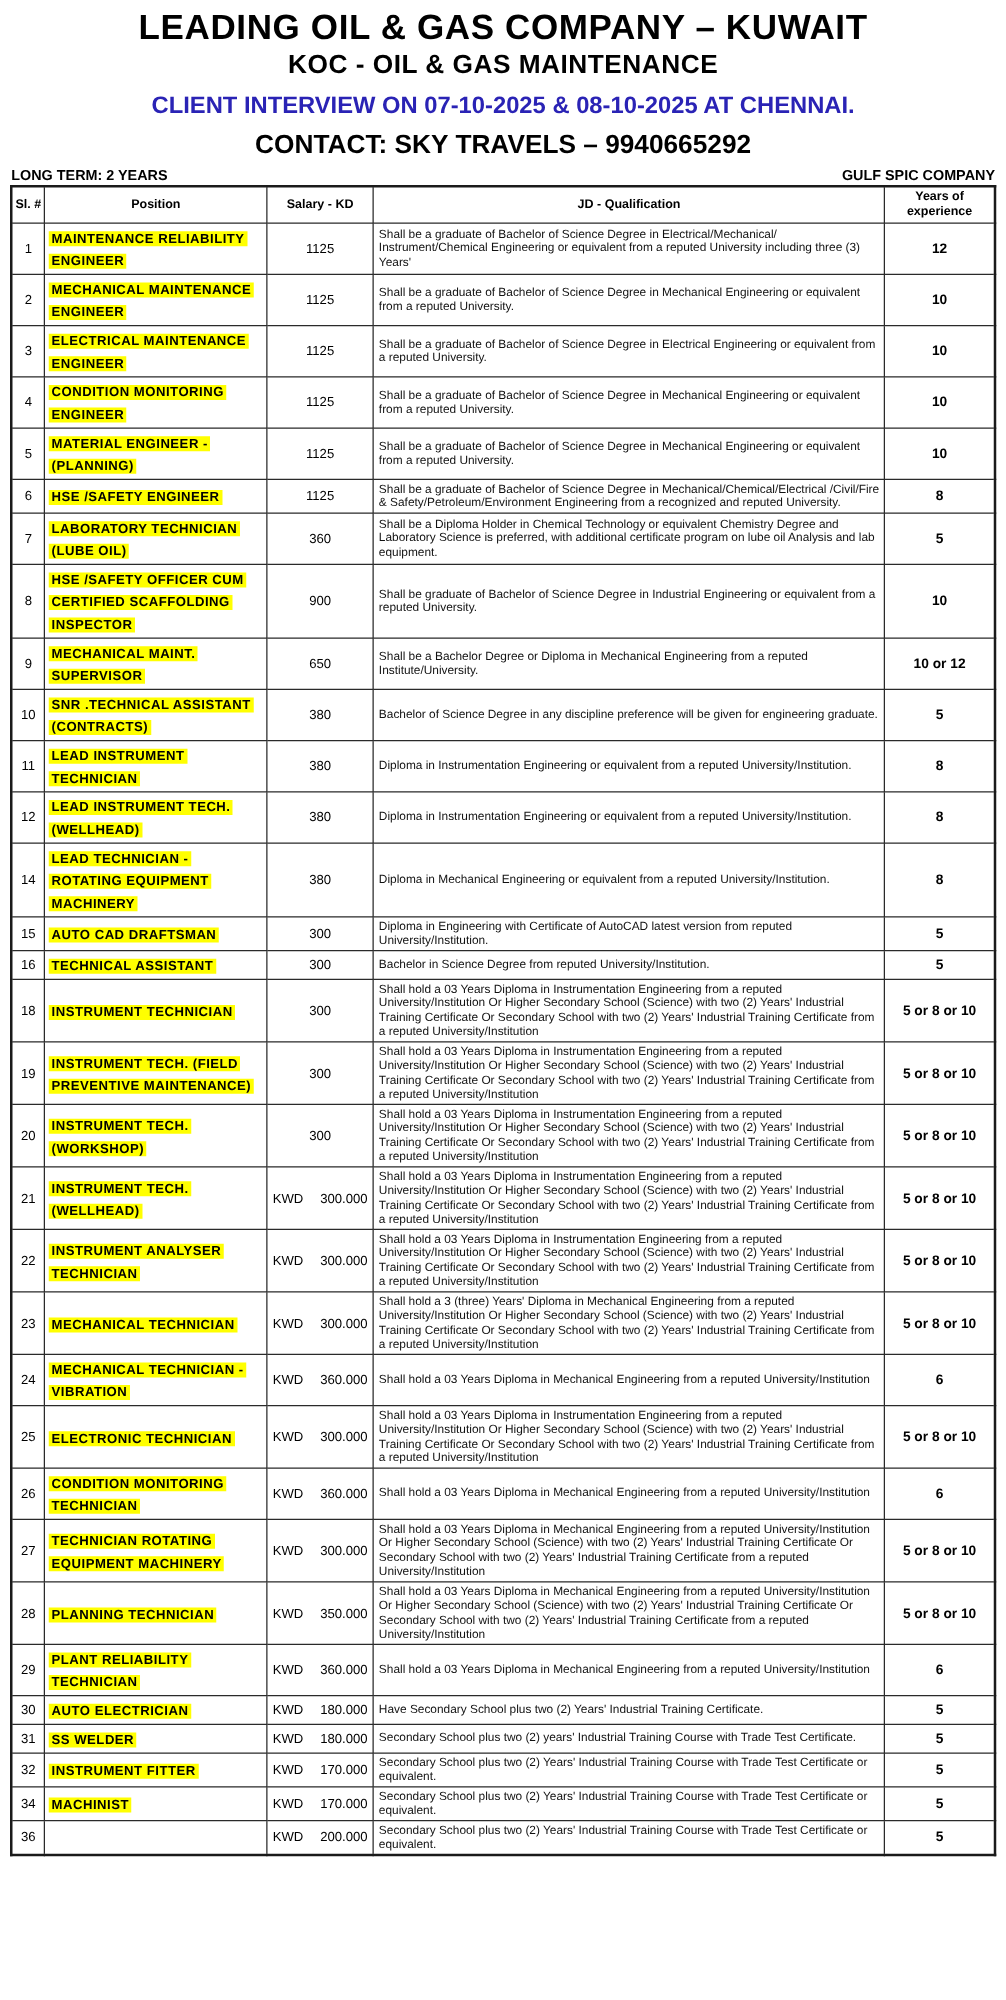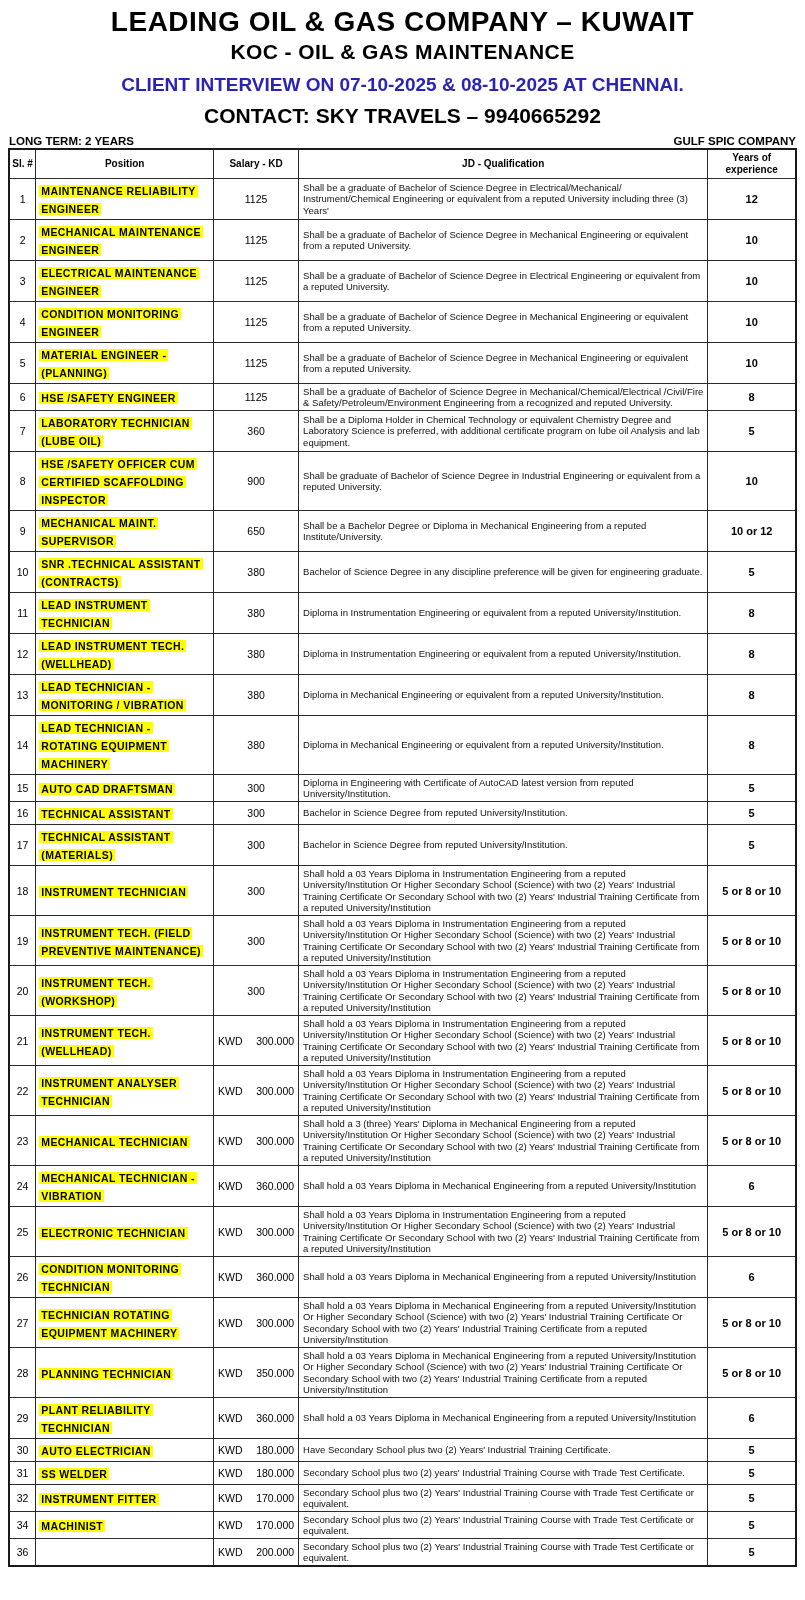--- a/index.html
+++ b/index.html
@@ -167,27 +167,20 @@
           <td class="td-exp">8</td>
         </tr>
         <tr>
           <td class="td-sl">12</td>
           <td class="td-pos"><span class="hl" style="background: rgb(255, 255, 0);">LEAD INSTRUMENT TECH. (WELLHEAD)</span></td>
           <td class="td-sal">380</td>
           <td class="td-jd">Diploma in Instrumentation Engineering or equivalent from a reputed University/Institution.</td>
           <td class="td-exp">8</td>
         </tr>
         <tr>
-          <td class="td-sl">13</td>
-          <td class="td-pos"><span class="hl" style="background: rgb(255, 255, 0);">LEAD TECHNICIAN - MONITORING / VIBRATION</span></td>
-          <td class="td-sal">380</td>
-          <td class="td-jd">Diploma in Mechanical Engineering or equivalent from a reputed University/Institution.</td>
-          <td class="td-exp">8</td>
-        </tr>
-        <tr>
           <td class="td-sl">14</td>
           <td class="td-pos"><span class="hl" style="background: rgb(255, 255, 0);">LEAD TECHNICIAN - ROTATING EQUIPMENT MACHINERY</span></td>
           <td class="td-sal">380</td>
           <td class="td-jd">Diploma in Mechanical Engineering or equivalent from a reputed University/Institution.</td>
           <td class="td-exp">8</td>
         </tr>
         <tr>
           <td class="td-sl">15</td>
           <td class="td-pos"><span class="hl" style="background: rgb(255, 255, 0);">AUTO CAD DRAFTSMAN</span></td>
           <td class="td-sal">300</td>
@@ -195,27 +188,20 @@
           <td class="td-exp">5</td>
         </tr>
         <tr>
           <td class="td-sl">16</td>
           <td class="td-pos"><span class="hl" style="background: rgb(255, 255, 0);">TECHNICAL ASSISTANT</span></td>
           <td class="td-sal">300</td>
           <td class="td-jd">Bachelor in Science Degree from reputed University/Institution.</td>
           <td class="td-exp">5</td>
         </tr>
         <tr>
-          <td class="td-sl">17</td>
-          <td class="td-pos"><span class="hl" style="background: rgb(255, 255, 0);">TECHNICAL ASSISTANT (MATERIALS)</span></td>
-          <td class="td-sal">300</td>
-          <td class="td-jd">Bachelor in Science Degree from reputed University/Institution.</td>
-          <td class="td-exp">5</td>
-        </tr>
-        <tr>
           <td class="td-sl">18</td>
           <td class="td-pos"><span class="hl" style="background: rgb(255, 255, 0);">INSTRUMENT TECHNICIAN</span></td>
           <td class="td-sal">300</td>
           <td class="td-jd">Shall hold a 03 Years Diploma in Instrumentation Engineering from a reputed University/Institution Or Higher Secondary School (Science) with two (2) Years' Industrial Training Certificate Or Secondary School with two (2) Years' Industrial Training Certificate from a reputed University/Institution</td>
           <td class="td-exp">5 or 8 or 10</td>
         </tr>
         <tr>
           <td class="td-sl">19</td>
           <td class="td-pos"><span class="hl" style="background: rgb(255, 255, 0);">INSTRUMENT TECH. (FIELD PREVENTIVE MAINTENANCE)</span></td>
           <td class="td-sal">300</td>

